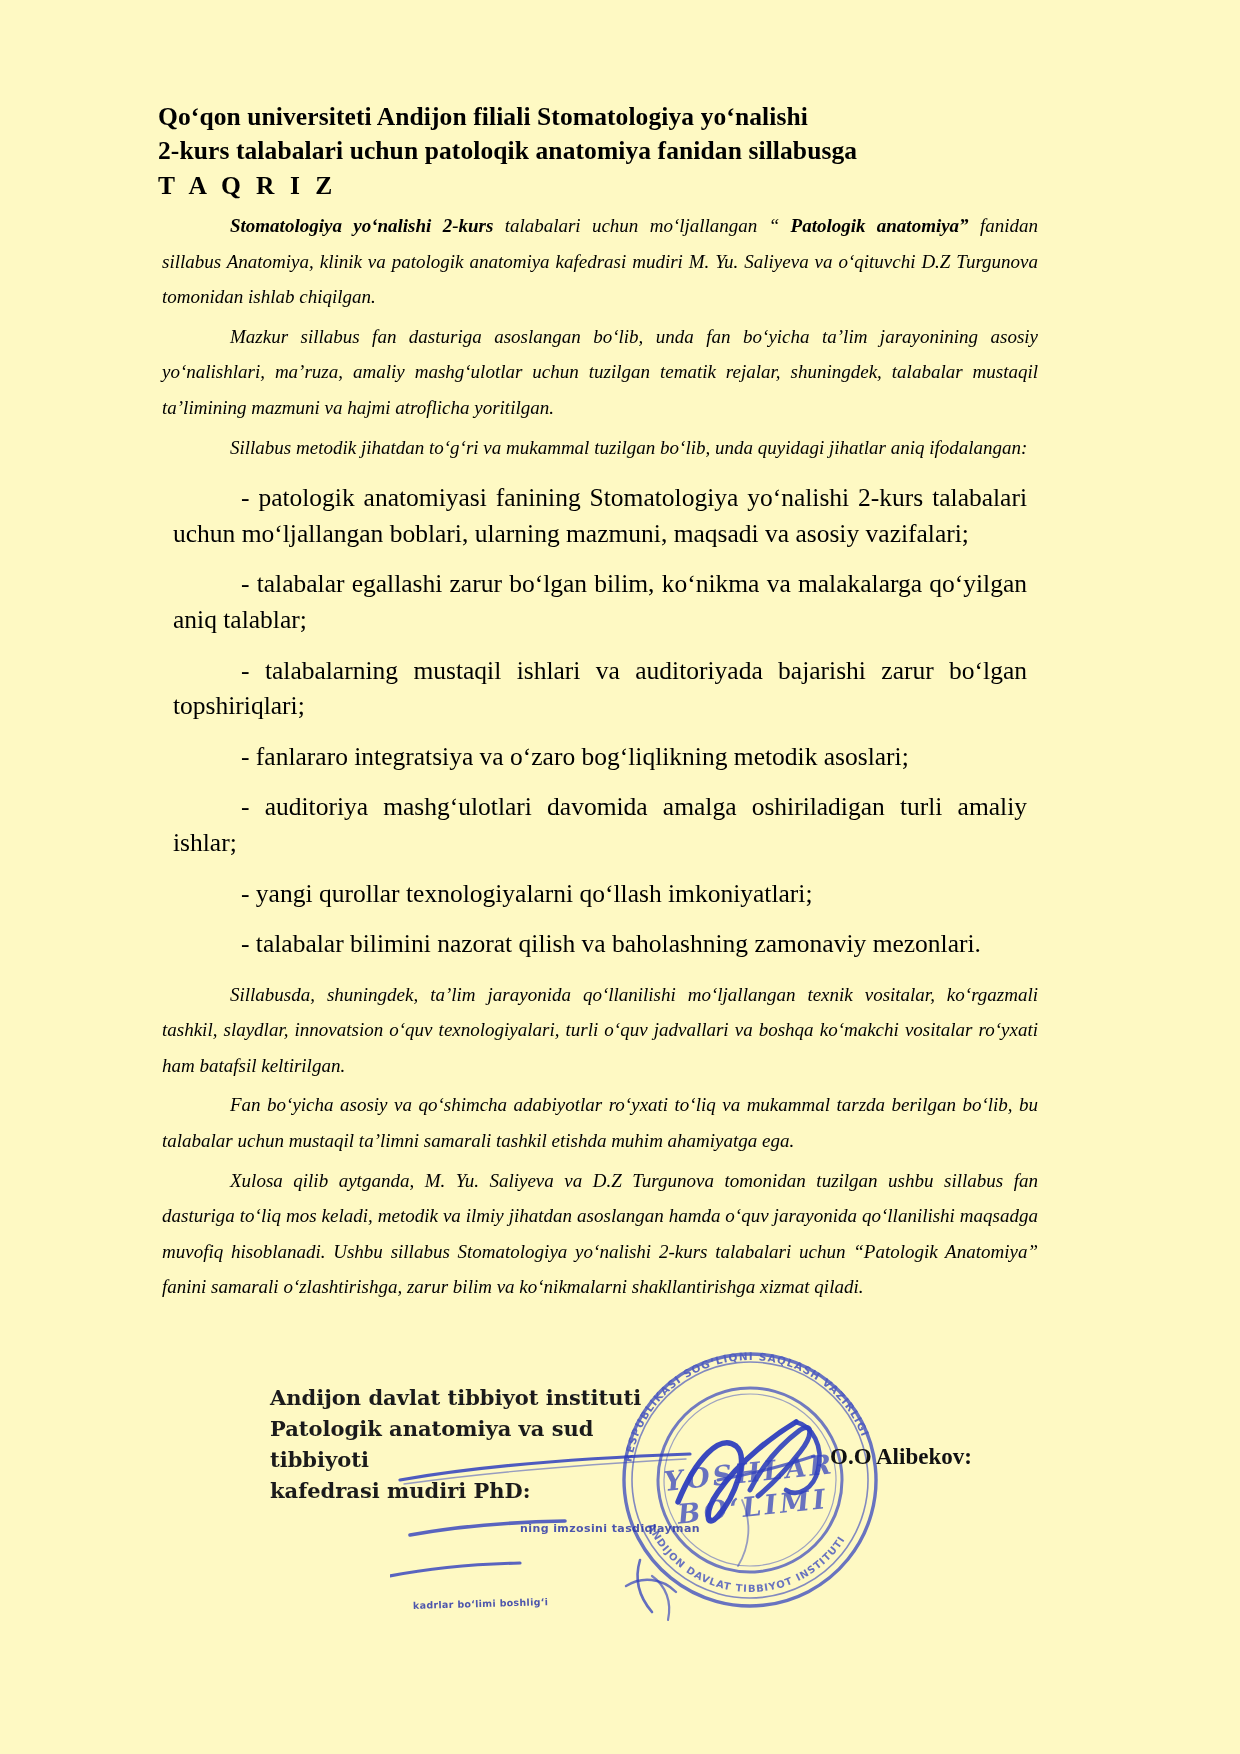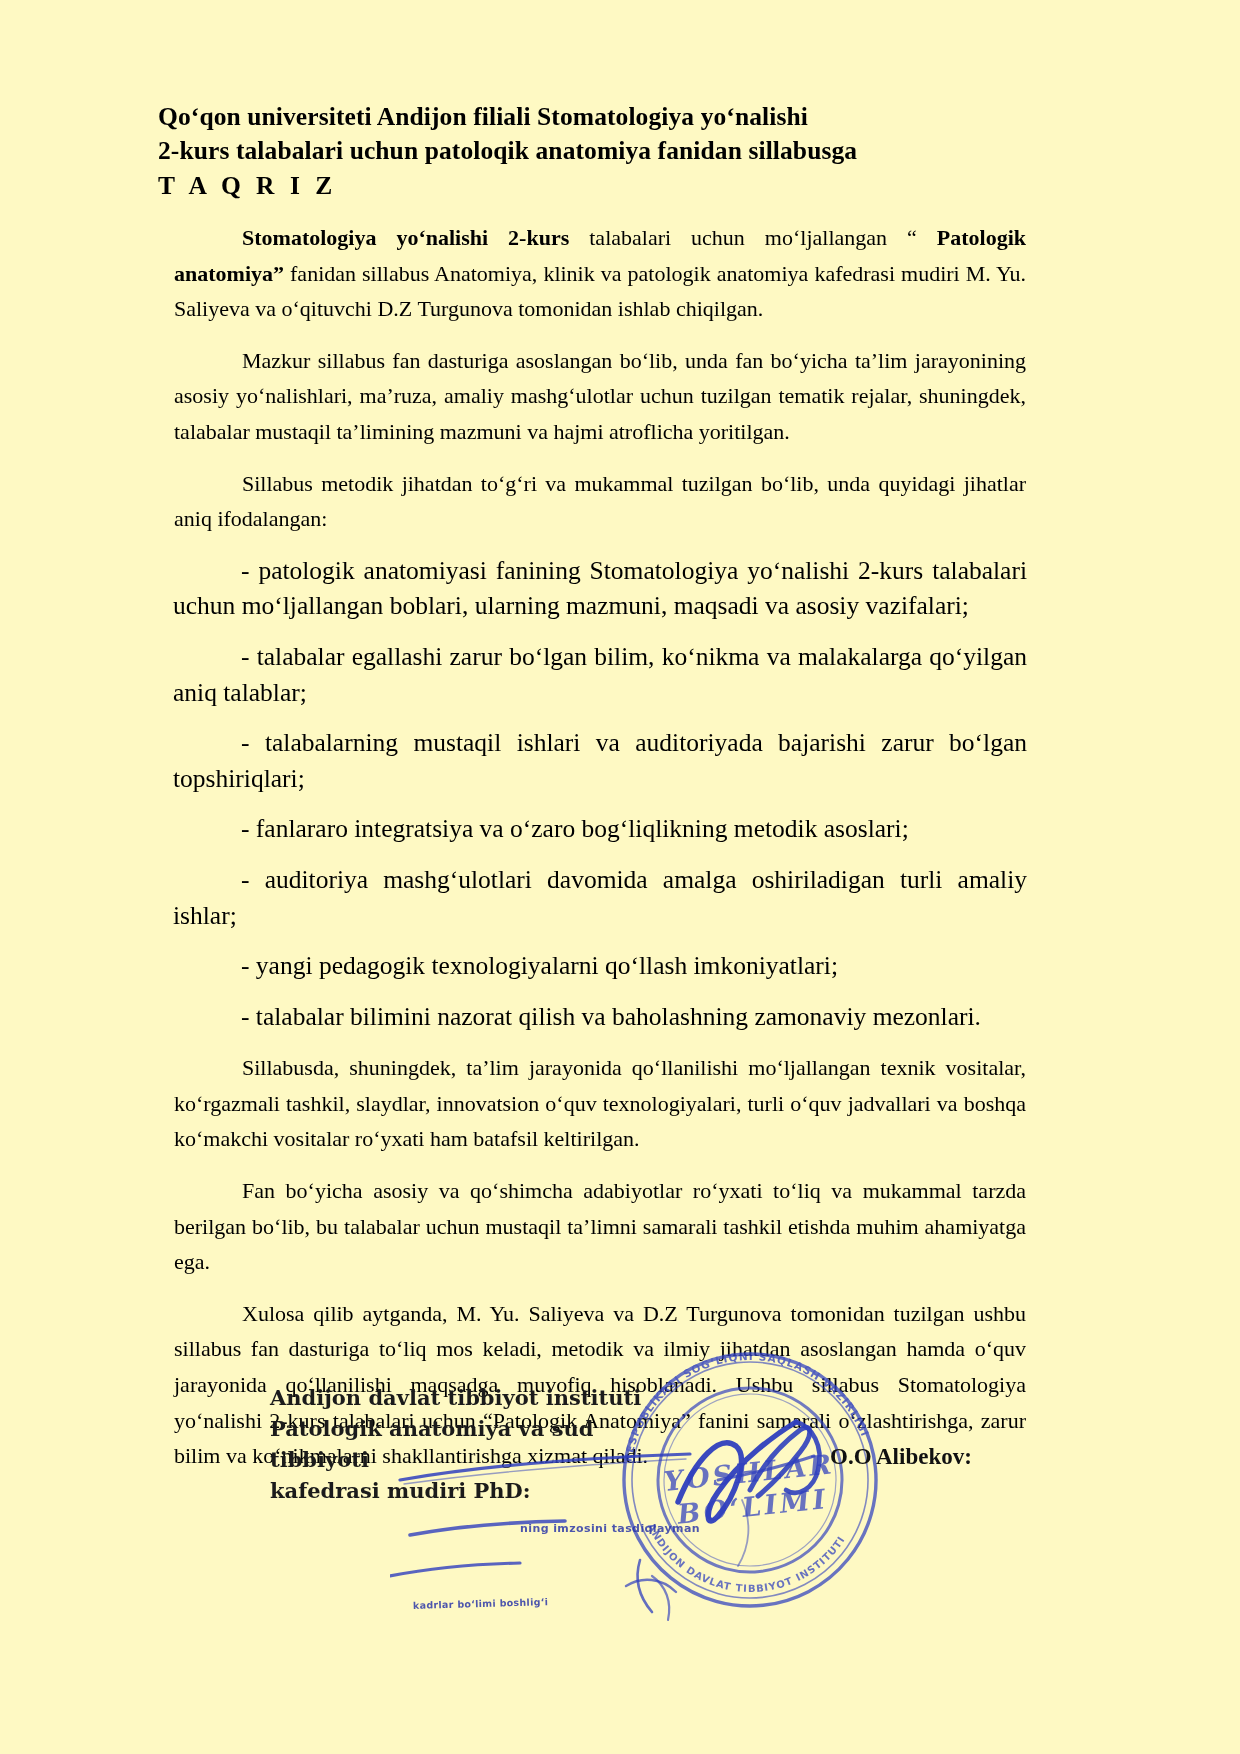--- a/index.html
+++ b/index.html
@@ -31,26 +31,27 @@
     line-height: 34px;
     letter-spacing: 0.1px;
   }
   .taqriz {
     font-weight: bold;
     font-size: 25.5px;
     line-height: 36px;
     letter-spacing: 4.5px;
   }
   p.body-par {
-    margin: 16px;
-    font-size: 22px;
+    margin: 4px;
+    font-size: 19px;
     line-height: 35.6px;
     text-align: justify;
     text-indent: 68px;
     text-justify: inter-word;
+    font-style: italic;
   }
   p.list-item {
     margin: 15px;
     font-size: 25.5px;
     line-height: 35.6px;
     text-align: justify;
     text-indent: 68px;
   }
   p.list-item.short {
     text-align: left;
@@ -146,21 +147,21 @@
 
     <p class="body-par">Mazkur sillabus fan dasturiga asoslangan bo‘lib, unda fan bo‘yicha ta’lim jarayonining asosiy yo‘nalishlari, ma’ruza, amaliy mashg‘ulotlar uchun tuzilgan tematik rejalar, shuningdek, talabalar mustaqil ta’limining mazmuni va hajmi atroflicha yoritilgan.</p>
 
     <p class="body-par">Sillabus metodik jihatdan to‘g‘ri va mukammal tuzilgan bo‘lib, unda quyidagi jihatlar aniq ifodalangan:</p>
 
     <p class="list-item">- patologik anatomiyasi fanining Stomatologiya yo‘nalishi 2-kurs talabalari uchun mo‘ljallangan boblari, ularning mazmuni, maqsadi va asosiy vazifalari;</p>
     <p class="list-item">- talabalar egallashi zarur bo‘lgan bilim, ko‘nikma va malakalarga qo‘yilgan aniq talablar;</p>
     <p class="list-item">- talabalarning mustaqil ishlari va auditoriyada bajarishi zarur bo‘lgan topshiriqlari;</p>
     <p class="list-item short">- fanlararo integratsiya va o‘zaro bog‘liqlikning metodik asoslari;</p>
     <p class="list-item">- auditoriya mashg‘ulotlari davomida amalga oshiriladigan turli amaliy ishlar;</p>
-    <p class="list-item short">- yangi pedagogik texnologiyalarni qo‘llash imkoniyatlari;</p>
+    <p class="list-item short">- yangi qurollar texnologiyalarni qo‘llash imkoniyatlari;</p>
     <p class="list-item short">- talabalar bilimini nazorat qilish va baholashning zamonaviy mezonlari.</p>
 
     <p class="body-par">Sillabusda, shuningdek, ta’lim jarayonida qo‘llanilishi mo‘ljallangan texnik vositalar, ko‘rgazmali tashkil, slaydlar, innovatsion o‘quv texnologiyalari, turli o‘quv jadvallari va boshqa ko‘makchi vositalar ro‘yxati ham batafsil keltirilgan.</p>
     <p class="body-par">Fan bo‘yicha asosiy va qo‘shimcha adabiyotlar ro‘yxati to‘liq va mukammal tarzda berilgan bo‘lib, bu talabalar uchun mustaqil ta’limni samarali tashkil etishda muhim ahamiyatga ega.</p>
     <p class="body-par">Xulosa qilib aytganda, M. Yu. Saliyeva va D.Z Turgunova tomonidan tuzilgan ushbu sillabus fan dasturiga to‘liq mos keladi, metodik va ilmiy jihatdan asoslangan hamda o‘quv jarayonida qo‘llanilishi maqsadga muvofiq hisoblanadi. Ushbu sillabus Stomatologiya  yo‘nalishi 2-kurs talabalari uchun “Patologik Anatomiya” fanini samarali o‘zlashtirishga, zarur bilim va ko‘nikmalarni shakllantirishga xizmat qiladi.</p>
 
   </div>
 
   <div class="ink-wrap">
     <svg width="400" height="250" viewBox="0 0 400 250" fill="none">

